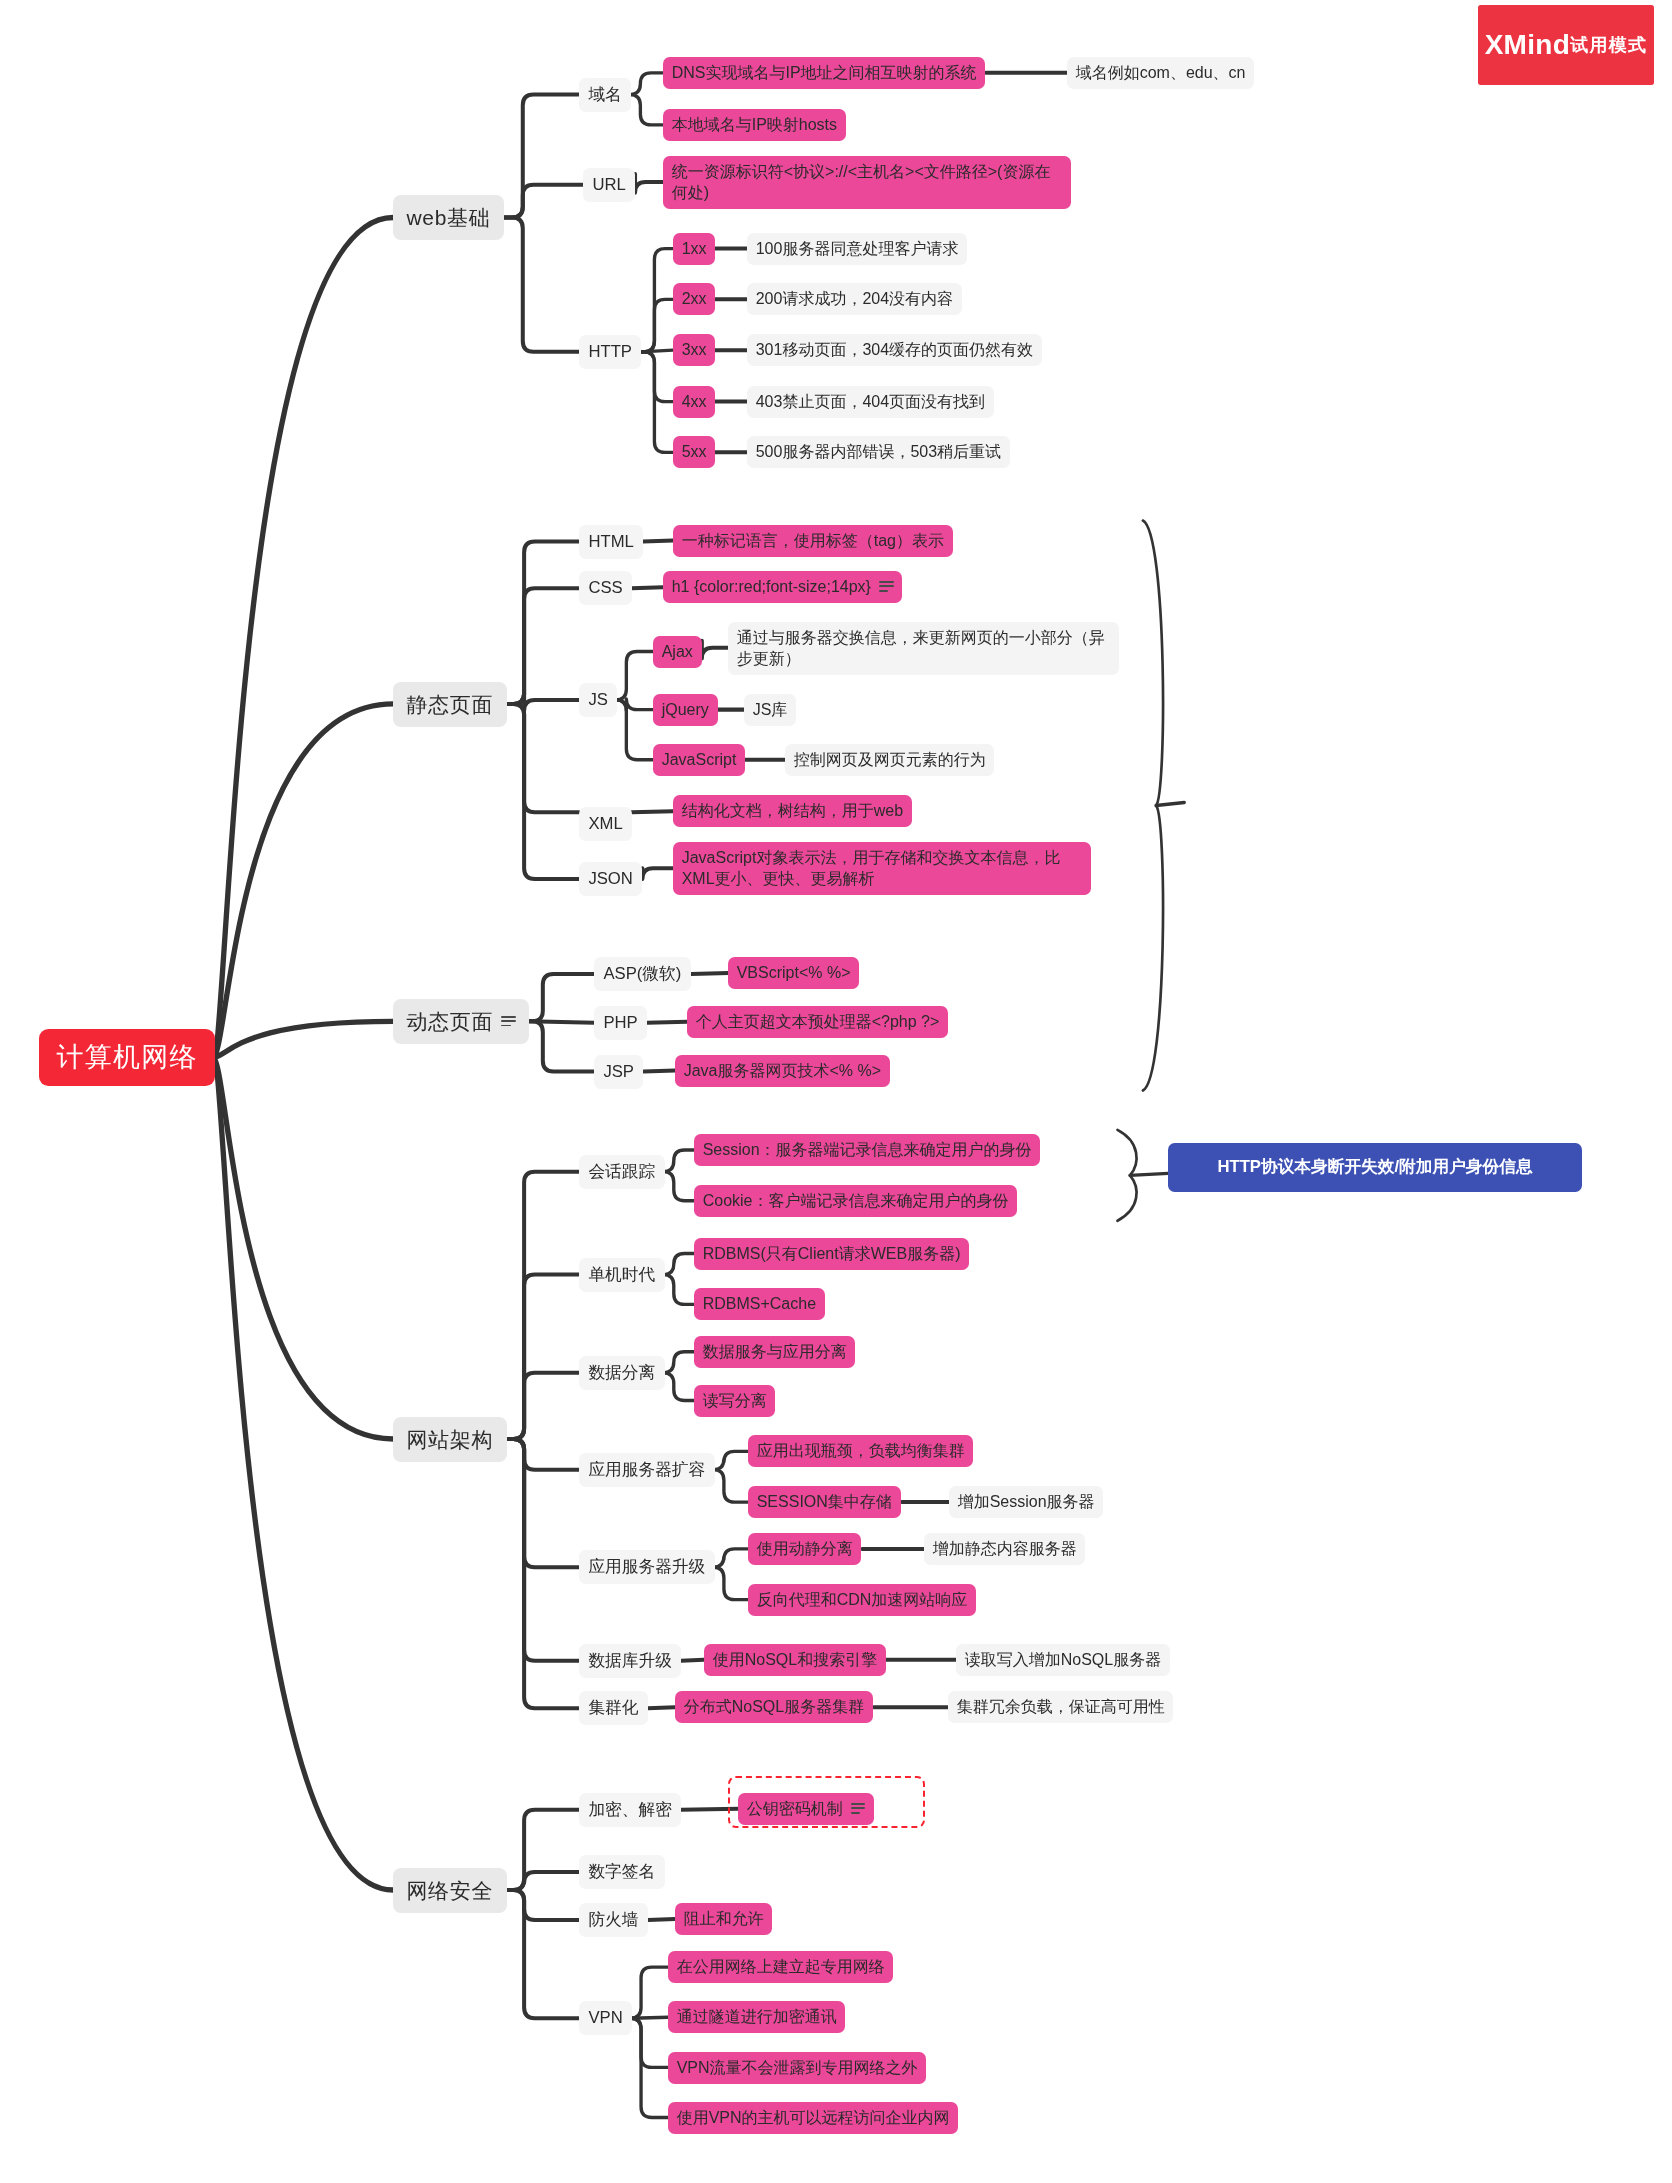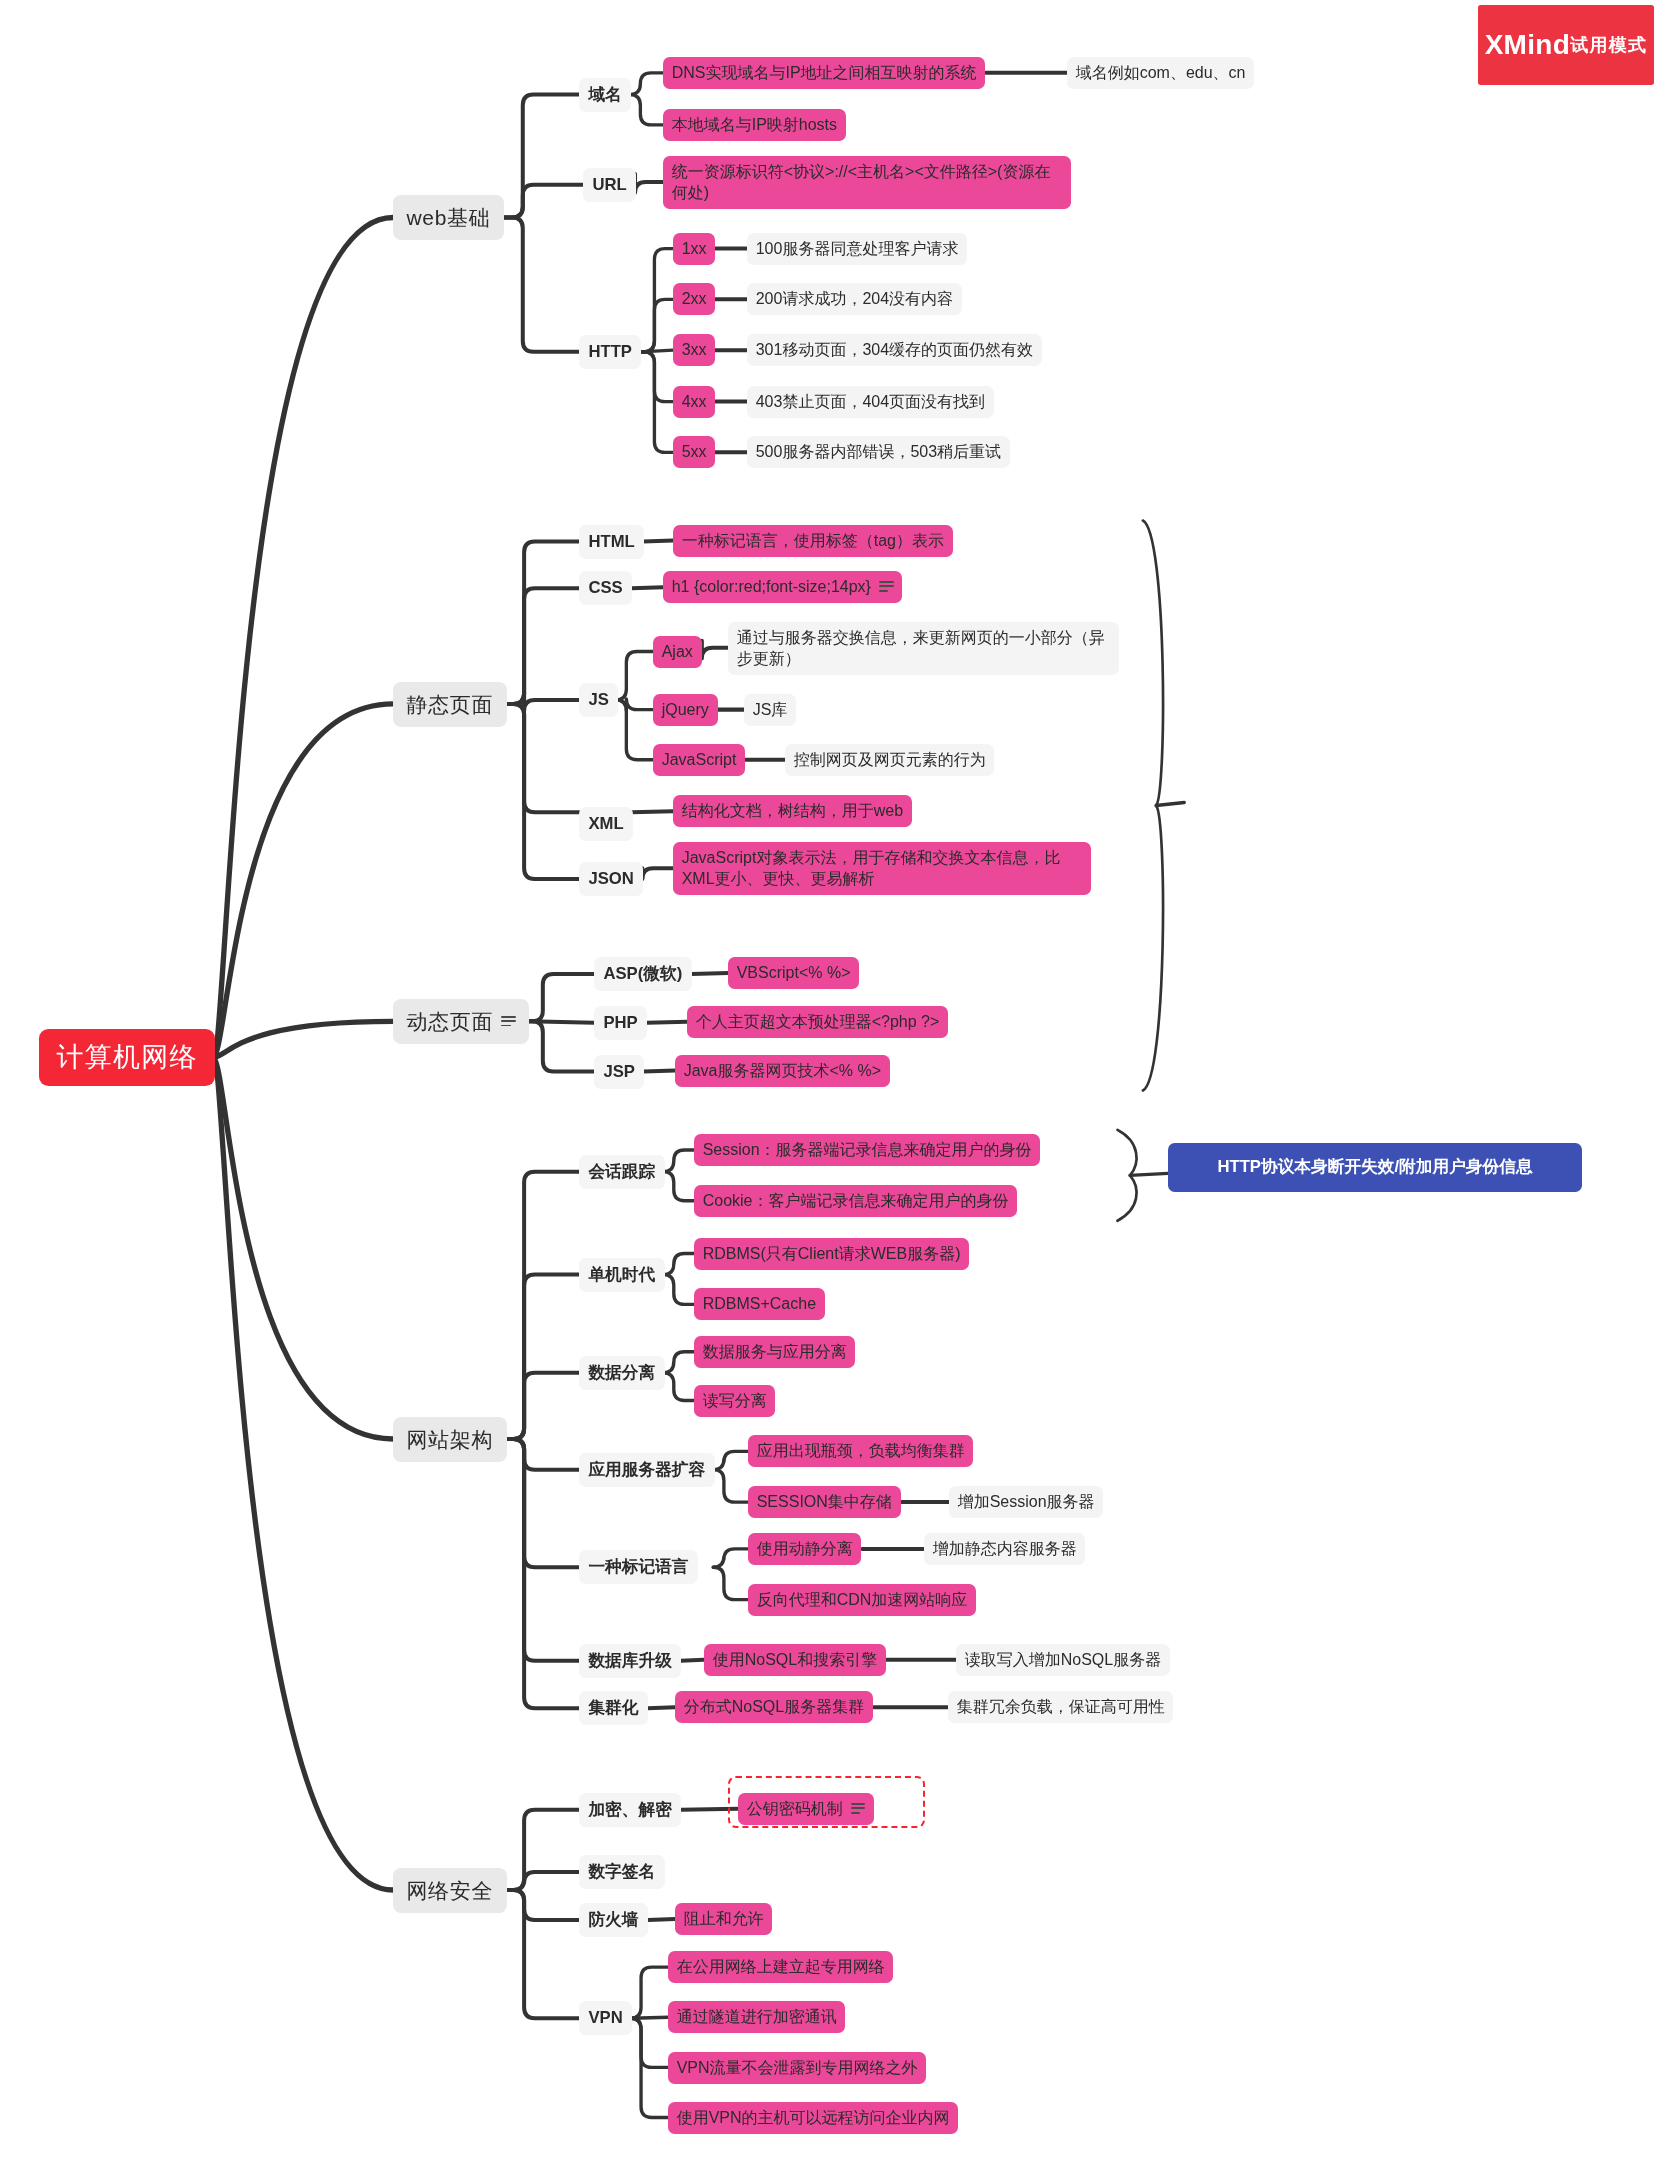--- a/index.html
+++ b/index.html
@@ -52,21 +52,20 @@
     font-size: 21px;
     padding: 8.7px 13.4px;
     border-radius: 8px;
     letter-spacing: 0.7px;
   }
   .lvl-2 {
     background: #f5f5f5;
     color: #2b2b2b;
     font-size: 16.7px;
     padding: 6px 9.4px;
-    font-weight: bold;
   }
   .lvl-3 {
     background: #ec4899;
     color: #2b2b2b;
     font-size: 16px;
     padding: 5.3px 8.7px;
   }
   .lvl-4 {
     background: #f4f4f4;
     color: #2b2b2b;
@@ -428,21 +427,21 @@
     <span class="txt">应用出现瓶颈，负载均衡集群</span>
   </div>
   <div class="node lvl-3" style="left:748px; top:1486px;">
     <span class="txt">SESSION集中存储</span>
   </div>
   <div class="node lvl-4" style="left:949px; top:1486px;">
     <span class="txt">增加Session服务器</span>
   </div>
 
   <div class="node lvl-2" style="left:579px; top:1550px;">
-    <span class="txt">一种标记语言</span>
+    <span class="txt">应用服务器升级</span>
   </div>
   <div class="node lvl-3" style="left:748px; top:1533px;">
     <span class="txt">使用动静分离</span>
   </div>
   <div class="node lvl-4" style="left:924px; top:1533px;">
     <span class="txt">增加静态内容服务器</span>
   </div>
   <div class="node lvl-3" style="left:748px; top:1584px;">
     <span class="txt">反向代理和CDN加速网站响应</span>
   </div>

